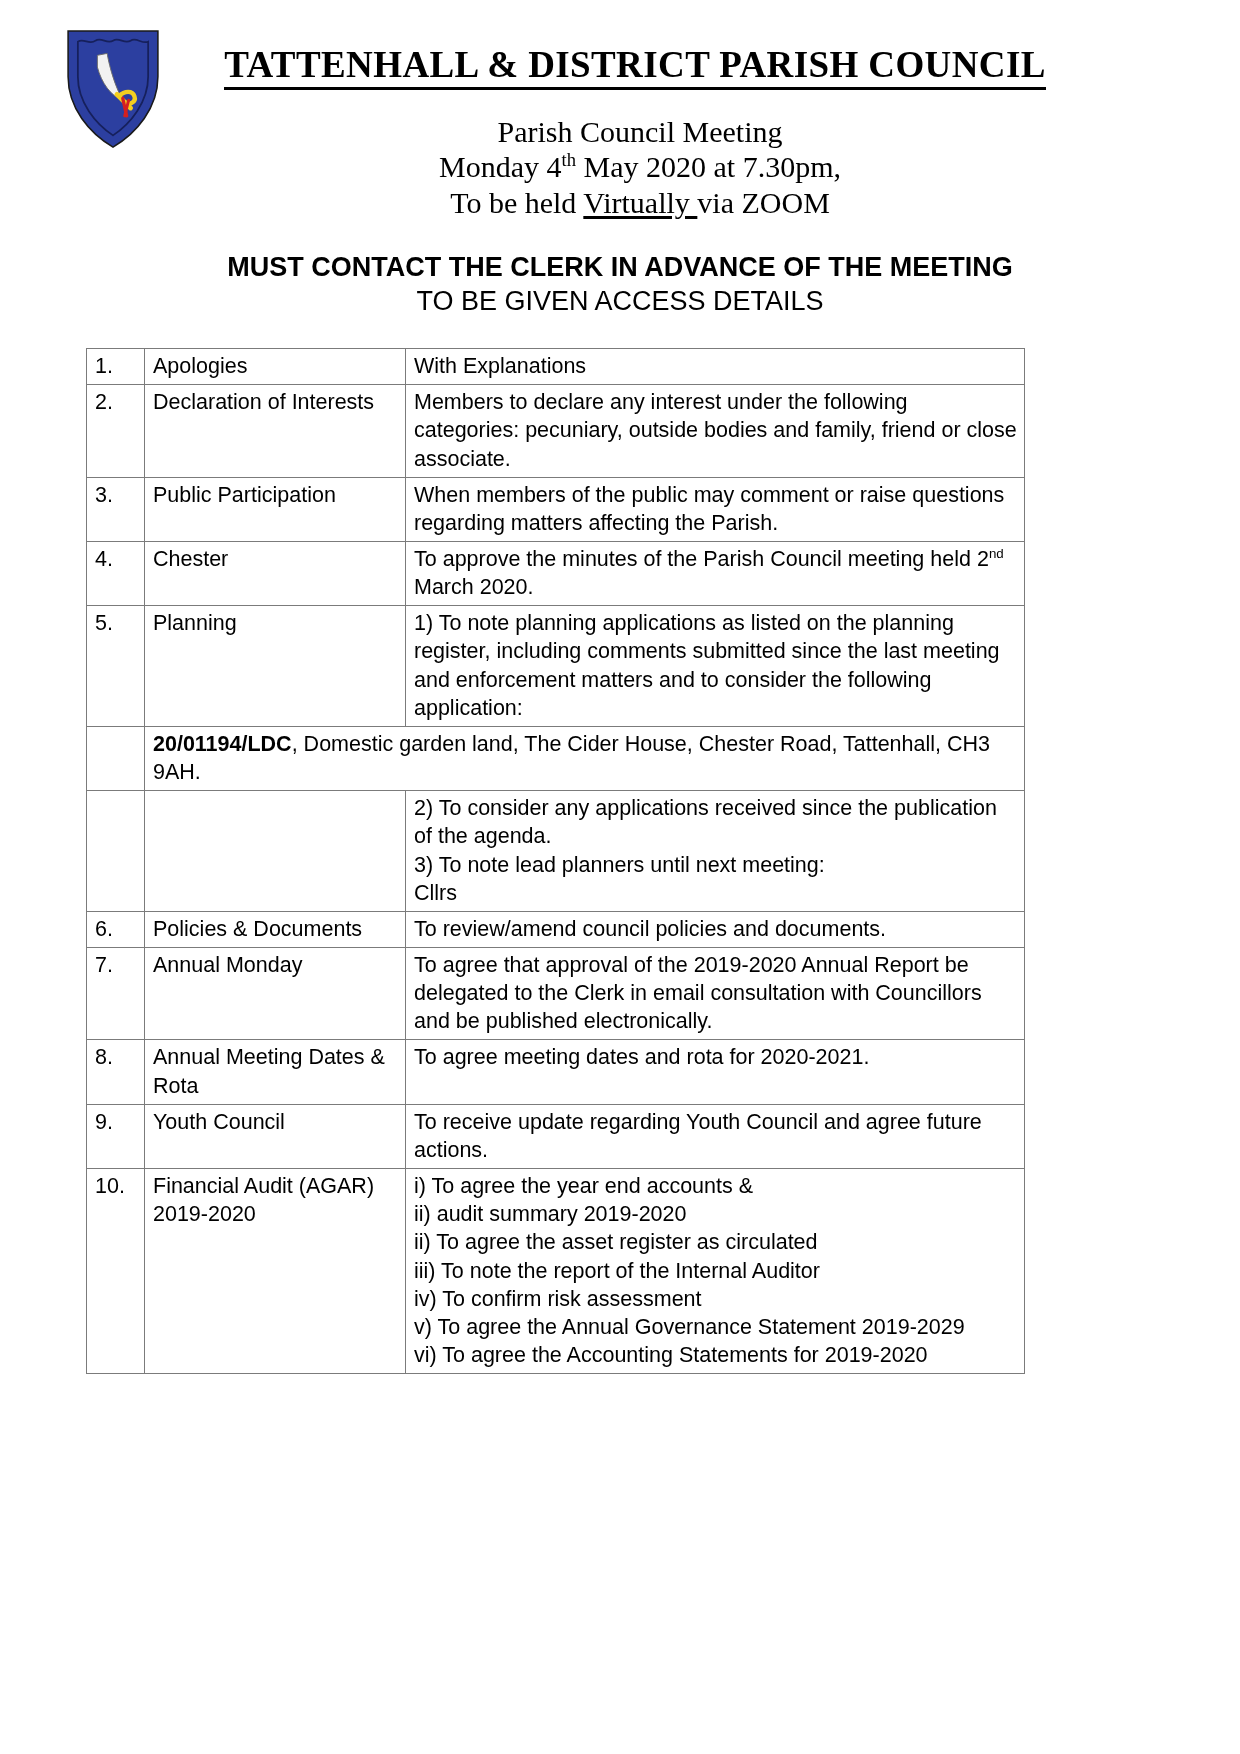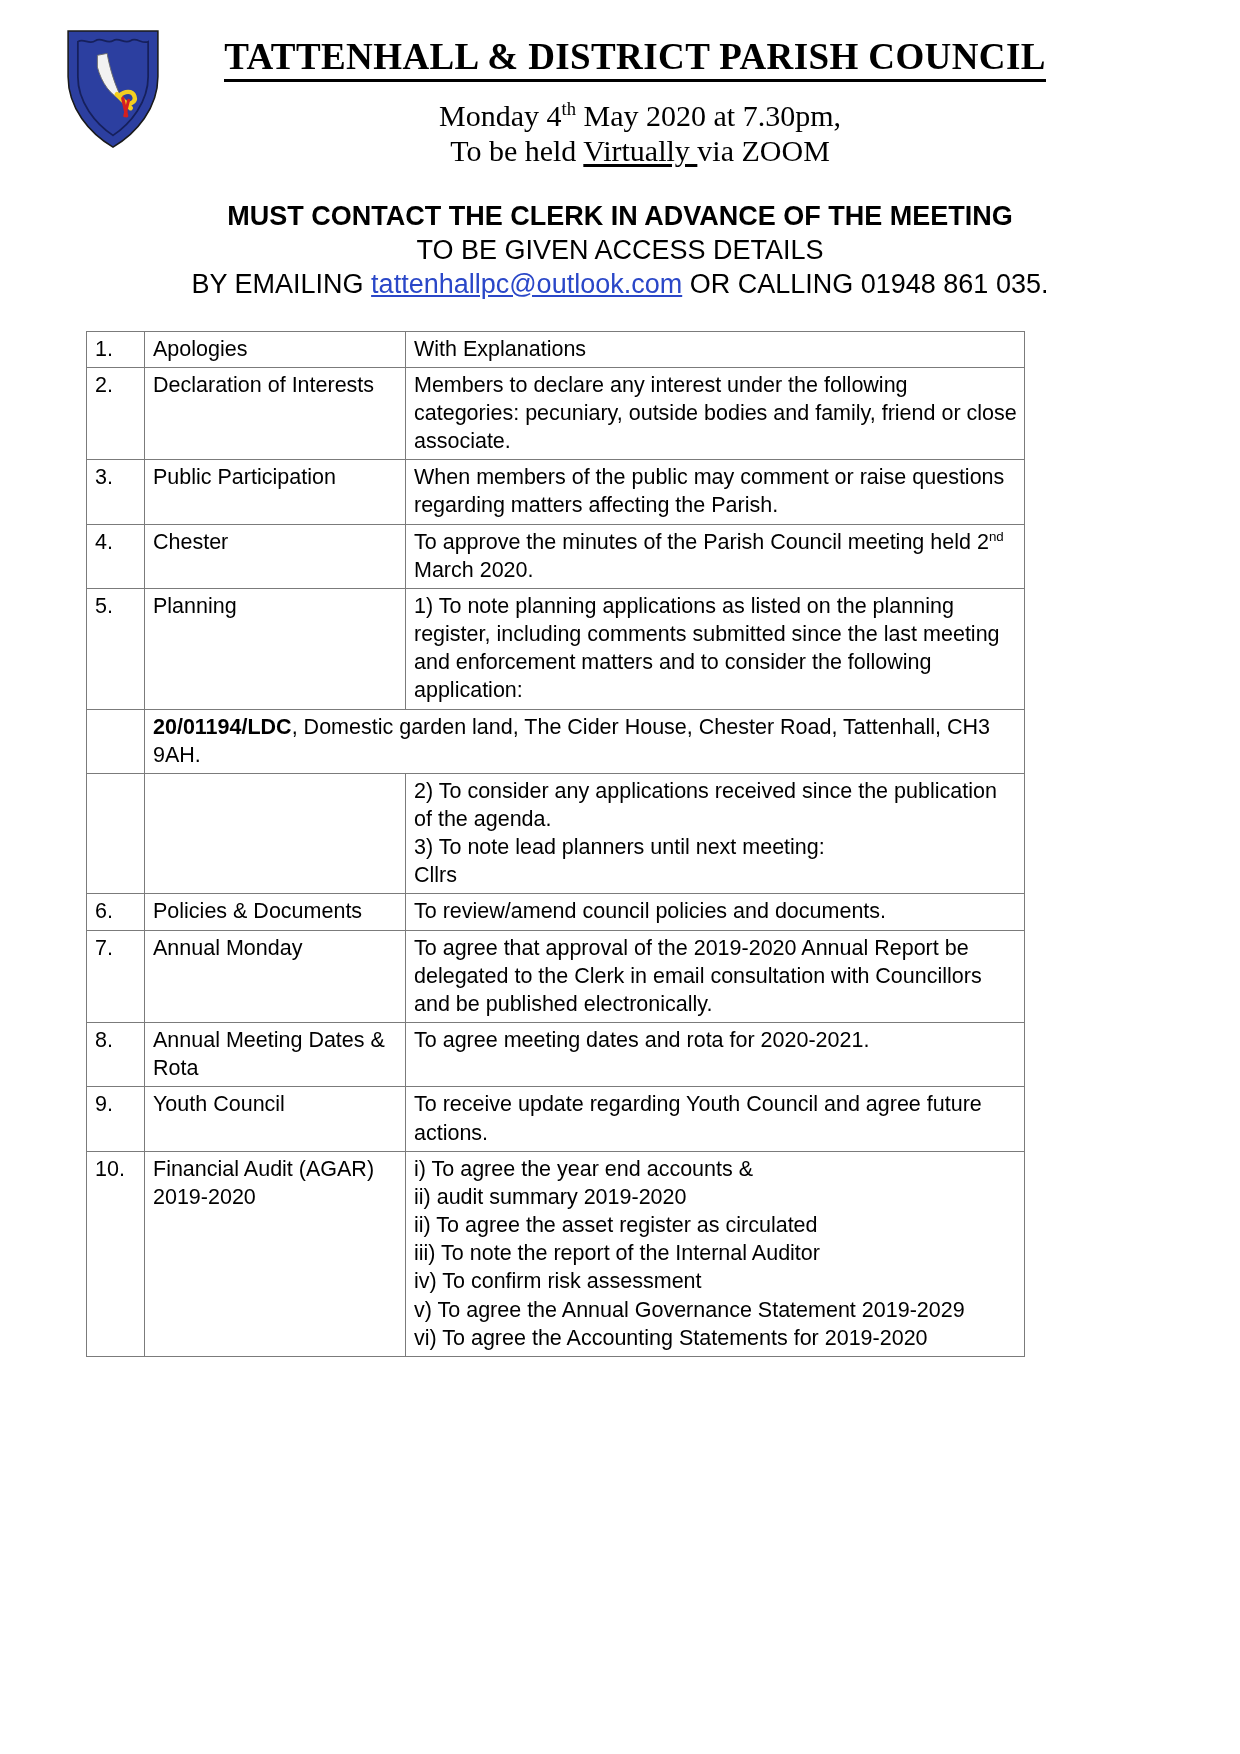--- a/index.html
+++ b/index.html
@@ -42,21 +42,21 @@
     padding-left: 60px;
     padding-right: 30px;
   }
 
   .doc-title {
     font-family: "Liberation Serif", "DejaVu Serif", serif;
     font-weight: bold;
     font-size: 37px;
     letter-spacing: 0.4px;
     line-height: 1.05;
-    margin: 4px;
+    margin: 12px;
     display: inline-block;
     border-bottom: 3px solid #000;
     padding-bottom: 2px;
     white-space: nowrap;
   }
 
   .subtitle-lines {
     text-align: center;
     font-family: "Liberation Serif", "DejaVu Serif", serif;
     font-size: 30px;
@@ -146,29 +146,29 @@
         <path d="M60 72 L64 90" stroke="#d42020" stroke-width="3.4" stroke-linecap="round"></path>
         <path d="M66 74 L62 90" stroke="#d42020" stroke-width="3" stroke-linecap="round"></path>
       </svg>
     </div>
 
     <div class="title-wrap">
       <h1 class="doc-title">TATTENHALL &amp; DISTRICT PARISH COUNCIL</h1>
     </div>
 
     <div class="subtitle-lines">
+      <div>Parish Council Meeting</div>
       <div><span>Monday 4</span><sup class="ord">th</sup><span> May 2020 at 7.30pm,</span></div>
       <div><span>To be held </span><span class="u-span">Virtually </span><span>via ZOOM</span></div>
     </div>
   </div>
 
   <div class="notice">
     <div class="bold">MUST CONTACT THE CLERK IN ADVANCE OF THE MEETING</div>
     <div>TO BE GIVEN ACCESS DETAILS</div>
-    <div><span>BY EMAILING </span><a class="email-link" href="#">tattenhallpc@outlook.com</a><span> OR CALLING 01948 861 035.</span></div>
   </div>
 
   <div class="agenda-wrap">
     <table class="agenda">
       <colgroup>
         <col class="c-num">
         <col class="c-topic">
         <col class="c-desc">
       </colgroup>
       <tbody>

